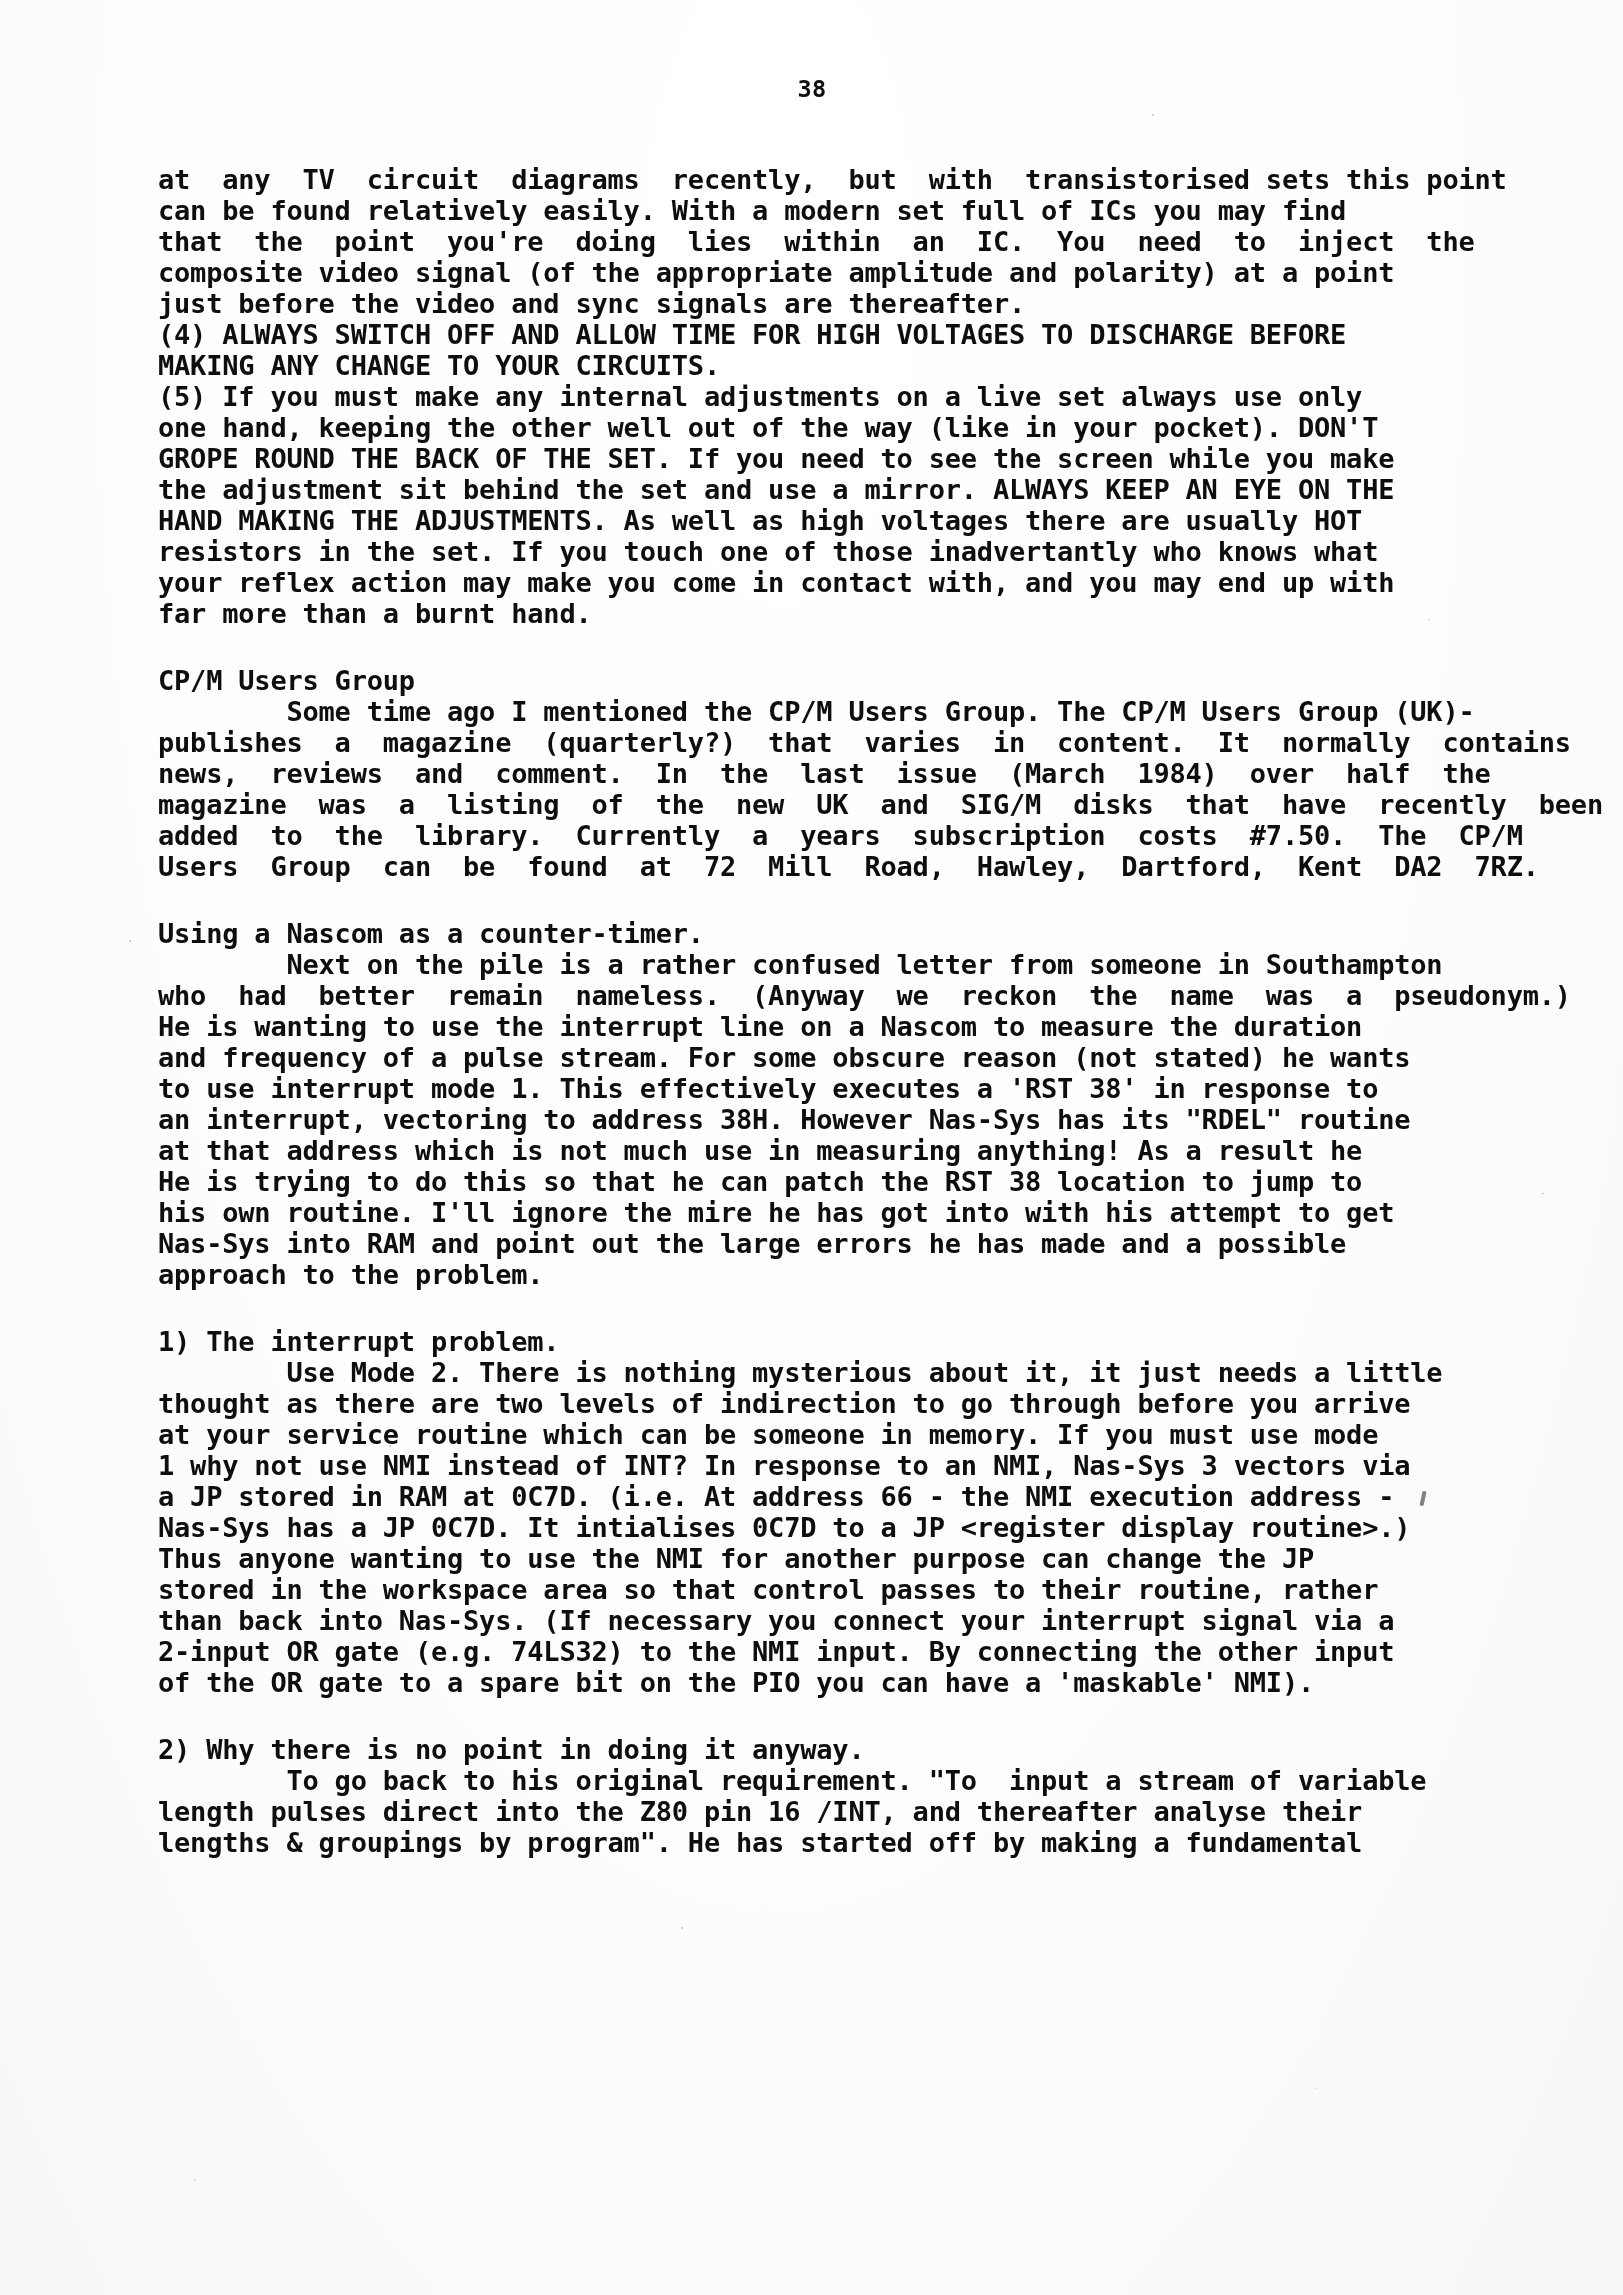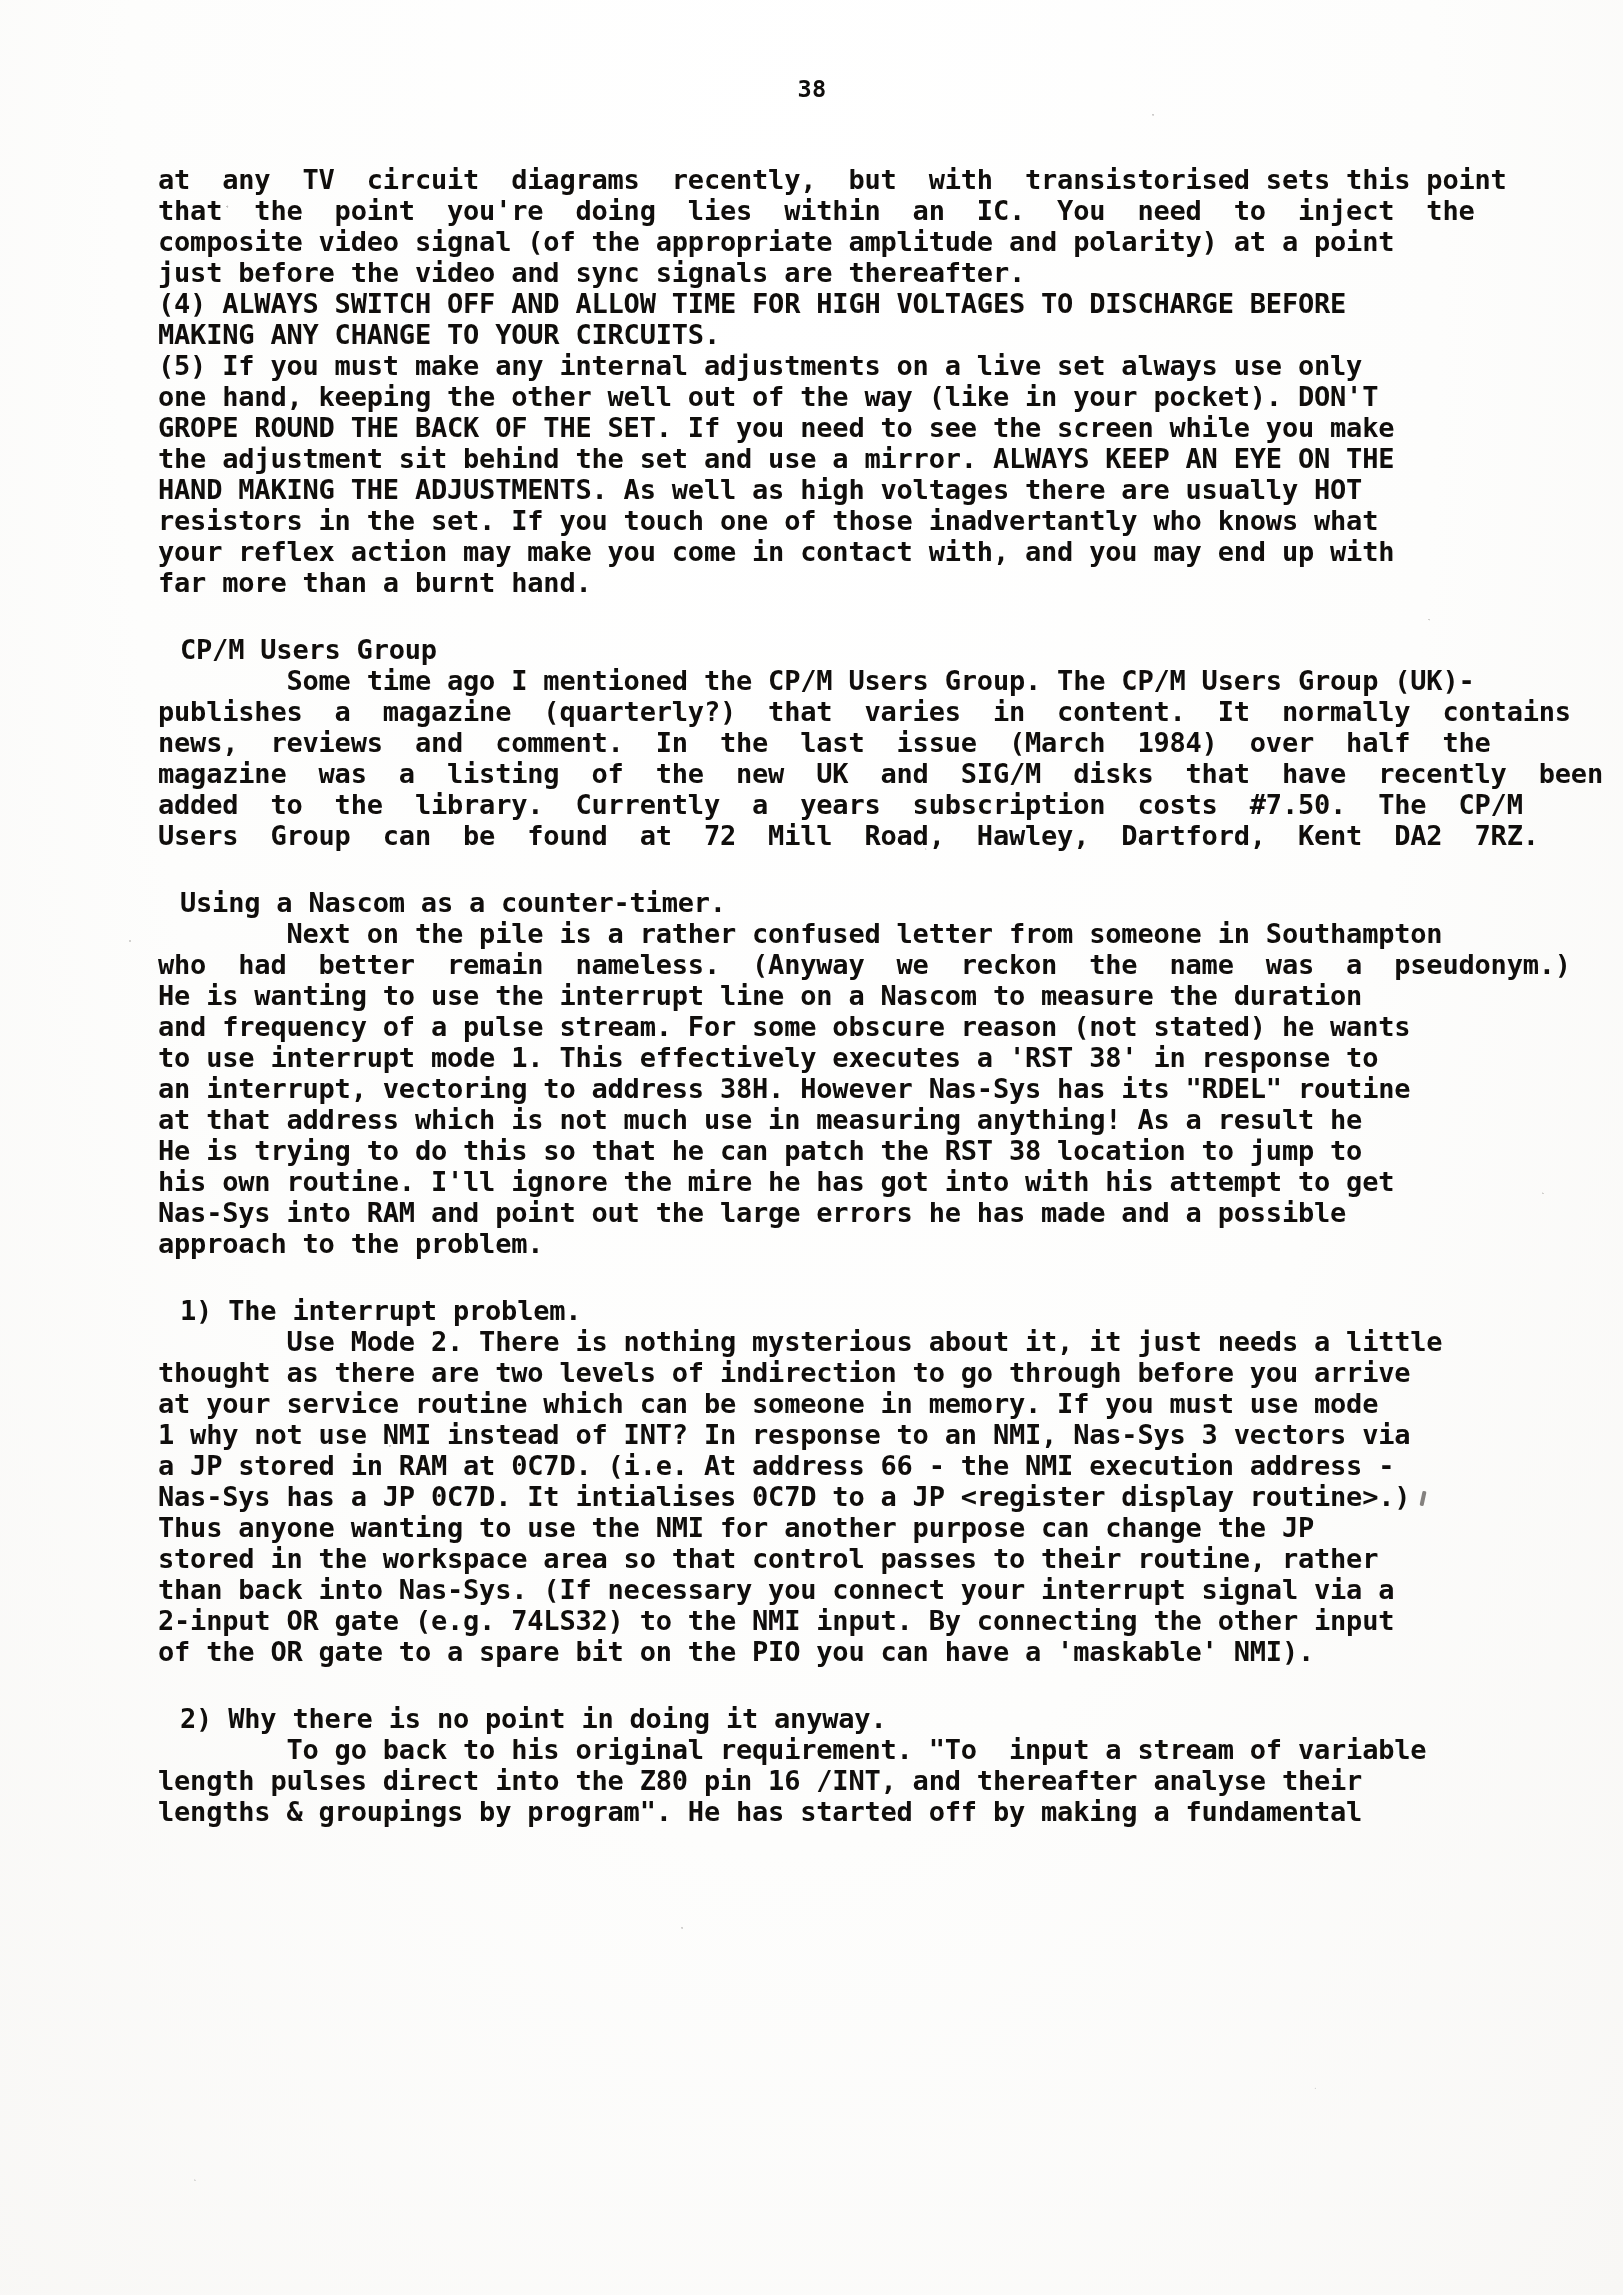--- a/index.html
+++ b/index.html
@@ -78,21 +78,21 @@
     display: block;
     font-size: 27px;
     line-height: 31px;
     letter-spacing: -0.2px;
     white-space: pre;
     font-weight: 700;
     text-rendering: optimizeLegibility;
   }
 
   
-  .heading .line { font-weight: 700; margin-left: 22px; }
+  .heading .line { font-weight: 700; }
 
   
   .stray-mark {
     position: absolute;
     left: 1421px;
     top: 1491px;
     width: 3.5px;
     height: 15.3px;
     background: rgba(35,30,26,.55);
     transform: rotate(12deg);
@@ -104,20 +104,21 @@
 
 <div class="page">
 
   <div class="speckle"></div>
 
   <div class="page-number">38</div>
 
   <div class="body-text">
       <div class="para">
         <span class="line">at  any  TV  circuit  diagrams  recently,  but  with  transistorised sets this point</span>
+        <span class="line">can be found relatively easily. With a modern set full of ICs you may find</span>
         <span class="line">that  the  point  you're  doing  lies  within  an  IC.  You  need  to  inject  the</span>
         <span class="line">composite video signal (of the appropriate amplitude and polarity) at a point</span>
         <span class="line">just before the video and sync signals are thereafter.</span>
         <span class="line">(4) ALWAYS SWITCH OFF AND ALLOW TIME FOR HIGH VOLTAGES TO DISCHARGE BEFORE</span>
         <span class="line">MAKING ANY CHANGE TO YOUR CIRCUITS.</span>
         <span class="line">(5) If you must make any internal adjustments on a live set always use only</span>
         <span class="line">one hand, keeping the other well out of the way (like in your pocket). DON'T</span>
         <span class="line">GROPE ROUND THE BACK OF THE SET. If you need to see the screen while you make</span>
         <span class="line">the adjustment sit behind the set and use a mirror. ALWAYS KEEP AN EYE ON THE</span>
         <span class="line">HAND MAKING THE ADJUSTMENTS. As well as high voltages there are usually HOT</span>

